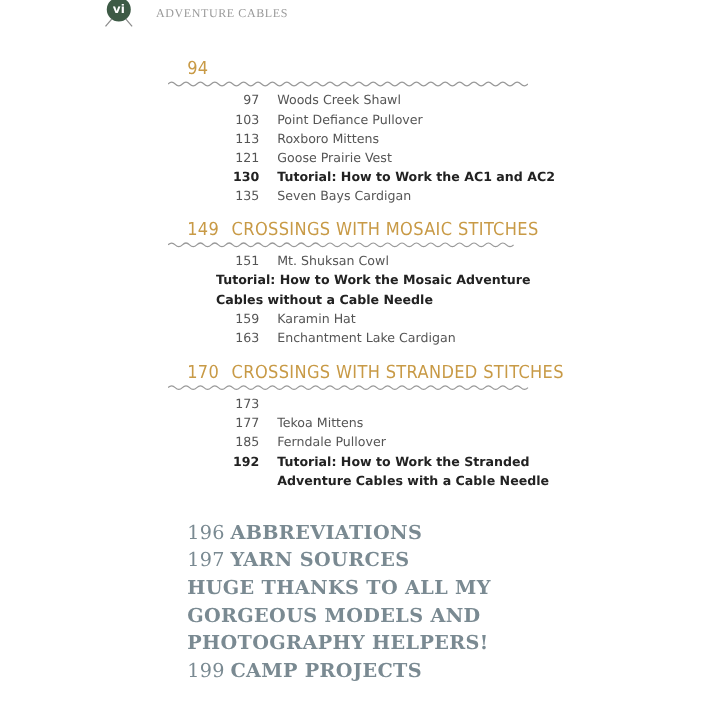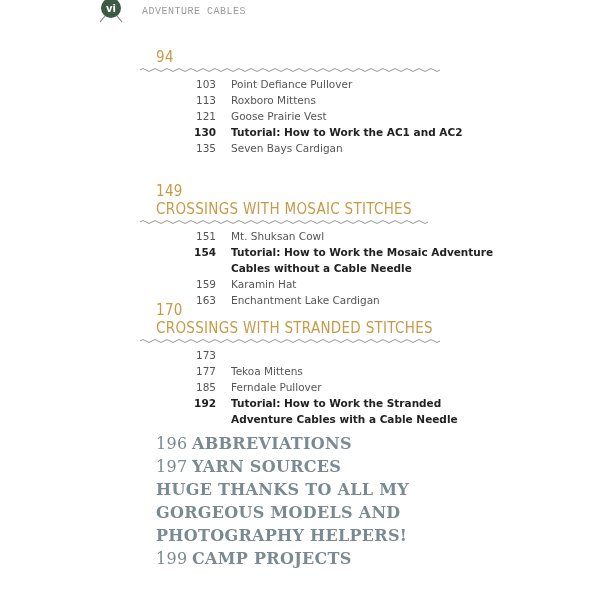--- a/index.html
+++ b/index.html
@@ -1,26 +1,26 @@
 <!DOCTYPE html>
 <html><head>
 <meta charset="utf-8">
 <style>
   html, body { margin:0; padding:0; }
   body { width:600px; height:600px; background:#ffffff; position:relative; overflow:hidden; font-family:"DejaVu Sans", sans-serif; }
-  .header { position:absolute; left:100px; top:0; height:22px; display:flex; align-items:center; }
+  .header { position:absolute; left:88px; top:0; height:22px; display:flex; align-items:center; }
   .badge { position:relative; width:22px; height:20px; }
   .badge .circle { position:absolute; left:1px; top:-3px; width:20px; height:20px; border-radius:50%; background:#3d5a45; color:#fff; font-size:10px; font-weight:bold; display:flex; align-items:center; justify-content:center; }
   .badge .leg { position:absolute; top:14px; width:1px; height:8px; background:#8a8a8a; }
   .badge .leg.l { left:2px; transform:rotate(40deg); }
   .badge .leg.r { left:19px; transform:rotate(-40deg); }
-  .book-title { margin-left:20px; font-size:10px; letter-spacing:0.5px; color:#9a9a9a; font-family:Liberation Mono, monospace; }
+  .book-title { margin-left:20px; font-size:10px; letter-spacing:0.5px; color:#9a9a9a; font-family:Liberation Serif, serif; }
 
   .section { position:absolute; left:156px; }
-  .sec-head { display:flex; align-items:baseline; font-family:"DejaVu Sans Condensed","DejaVu Sans", sans-serif; color:#c89a46; font-size:15px; letter-spacing:0.3px;flex-direction:column; }
+  .sec-head { display:flex; align-items:baseline; font-family:"DejaVu Sans Condensed","DejaVu Sans", sans-serif; color:#c89a46; font-size:15px; letter-spacing:0.3px; }
   .sec-head .num { width:37px; }
   .wave { display:block; margin-left:-16px; margin-top:1px; }
   .entries { margin-left:24px; margin-top:3px; }
   .entry { display:flex; font-size:10.5px; line-height:16px; color:#555; }
   .entry .p { width:36px; text-align:right; padding-right:15px; }
   .entry .t { width:270px; }
   .entry.bold { color:#222; font-weight:bold;justify-content:space-between; }
 
   .back { position:absolute; left:156px; top:432px; font-family:"DejaVu Serif", serif; color:#7a8a92; font-size:16px; }
   .back .row { display:flex; line-height:23px; letter-spacing:0.3px; }
@@ -40,20 +40,24 @@
 </div>
 
 <div class="section" style="top:48px;">
   <div class="sec-head">
     <span class="num">94</span>
   </div>
   <svg class="wave" width="300" height="6" viewBox="0 0 300 6">
       <path d="M0 3 Q3 0 6 3 T12 3 T18 3 T24 3 T30 3 T36 3 T42 3 T48 3 T54 3 T60 3 T66 3 T72 3 T78 3 T84 3 T90 3 T96 3 T102 3 T108 3 T114 3 T120 3 T126 3 T132 3 T138 3 T144 3 T150 3 T156 3 T162 3 T168 3 T174 3 T180 3 T186 3 T192 3 T198 3 T204 3 T210 3 T216 3 T222 3 T228 3 T234 3 T240 3 T246 3 T252 3 T258 3 T264 3 T270 3 T276 3 T282 3 T288 3 T294 3 T300 3" fill="none" stroke="#999" stroke-width="1"></path>
     </svg>
   <div class="entries">
+    <div class="entry">
+        <span class="p">97</span>
+        <span class="t">Woods Creek Shawl</span>
+      </div>
     <div class="entry">
         <span class="p">103</span>
         <span class="t">Point Defiance Pullover</span>
       </div>
     <div class="entry">
         <span class="p">113</span>
         <span class="t">Roxboro Mittens</span>
       </div>
     <div class="entry">
         <span class="p">121</span>
@@ -77,21 +81,20 @@
   </div>
   <svg class="wave" width="290" height="6" viewBox="0 0 290 6">
       <path d="M0 3 Q3 0 6 3 T12 3 T18 3 T24 3 T30 3 T36 3 T42 3 T48 3 T54 3 T60 3 T66 3 T72 3 T78 3 T84 3 T90 3 T96 3 T102 3 T108 3 T114 3 T120 3 T126 3 T132 3 T138 3 T144 3 T150 3 T156 3 T162 3 T168 3 T174 3 T180 3 T186 3 T192 3 T198 3 T204 3 T210 3 T216 3 T222 3 T228 3 T234 3 T240 3 T246 3 T252 3 T258 3 T264 3 T270 3 T276 3 T282 3 T288 3" fill="none" stroke="#999" stroke-width="1"></path>
     </svg>
   <div class="entries">
     <div class="entry">
         <span class="p">151</span>
         <span class="t">Mt. Shuksan Cowl</span>
       </div>
     <div class="entry bold">
-        <span class="p">154</span>
         <span class="t">Tutorial: How to Work the Mosaic Adventure Cables without a Cable Needle</span>
       </div>
     <div class="entry">
         <span class="p">159</span>
         <span class="t">Karamin Hat</span>
       </div>
     <div class="entry">
         <span class="p">163</span>
         <span class="t">Enchantment Lake Cardigan</span>
       </div>

